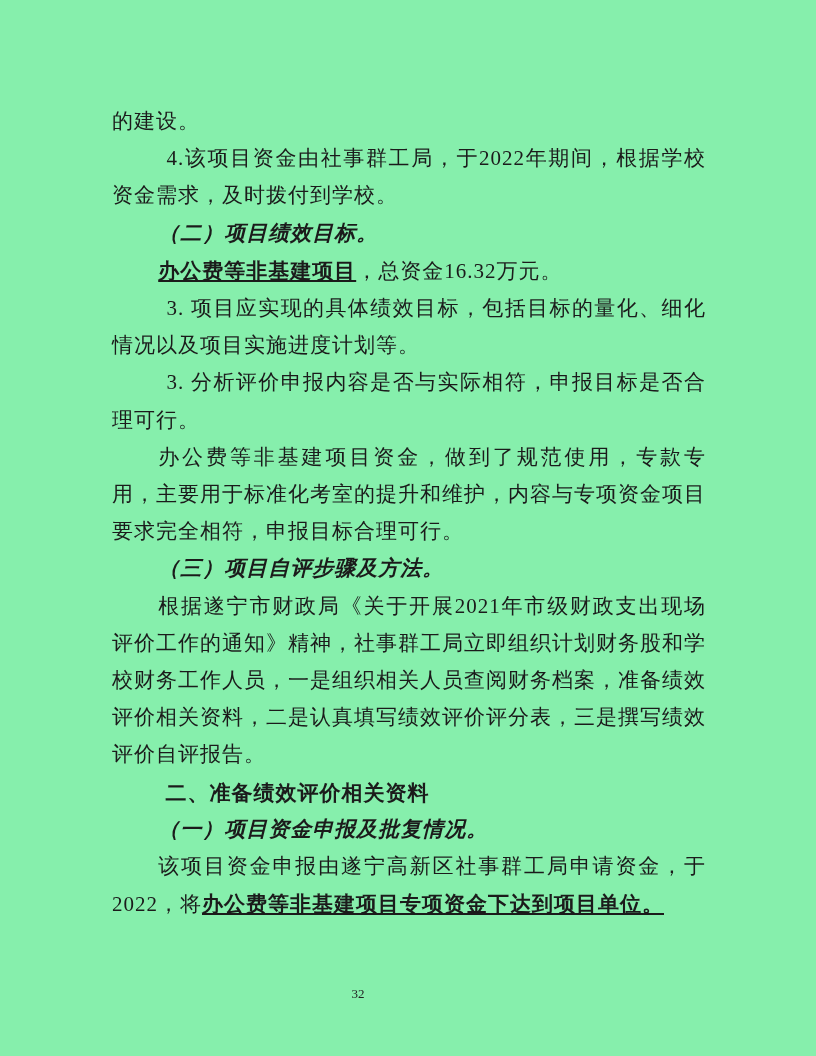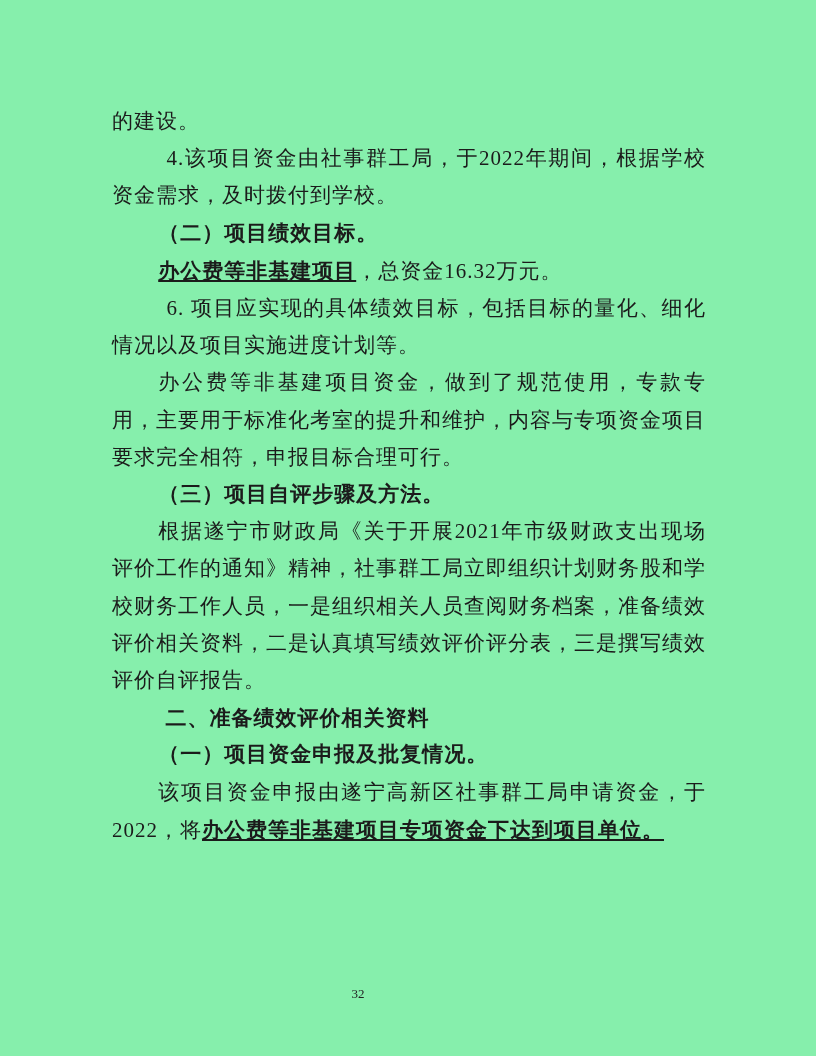--- a/index.html
+++ b/index.html
@@ -27,21 +27,21 @@
     letter-spacing: 1px;
     text-align: justify;
   }
   .doc-body p {
     margin: 0;
     padding: 0;
   }
   p.cont        { text-indent: 0; }
   p.body        { text-indent: 2.2em; }
   p.num         { text-indent: 2.6em; }
-  p.heading-kai { text-indent: 2.2em; font-weight: bold; }
+  p.heading-kai { text-indent: 2.2em; font-weight: bold; font-style: italic; }
   p.heading-hei {
     text-indent: 2.55em;
     font-family: "Liberation Sans", "DejaVu Sans", sans-serif;
     font-weight: 600;
   }
   span.b   { font-weight: bold; }
   span.hei { font-family: "Liberation Sans", "DejaVu Sans", sans-serif; text-decoration: underline; }
   .footer {
     position: absolute;
     left: 0;
@@ -58,21 +58,22 @@
 </style>
 </head>
 <body>
 
 <div class="page">
   <div class="doc-body">
       <p class="cont"><span>的建设。</span></p>
       <p class="num"><span>4.该项目资金由社事群工局，于2022年期间，根据学校资金需求，及时拨付到学校。</span></p>
       <p class="heading-kai"><span class="b">（二）项目绩效目标。</span></p>
       <p class="body"><span class="b hei">办公费等非基建项目</span><span>，总资金16.32万元。</span></p>
-      <p class="num"><span>6. 项目应实现的具体绩效目标，包括目标的量化、细化情况以及项目实施进度计划等。</span></p>
+      <p class="num"><span>3. 项目应实现的具体绩效目标，包括目标的量化、细化情况以及项目实施进度计划等。</span></p>
+      <p class="num"><span>3. 分析评价申报内容是否与实际相符，申报目标是否合理可行。</span></p>
       <p class="body"><span>办公费等非基建项目资金，做到了规范使用，专款专用，主要用于标准化考室的提升和维护，内容与专项资金项目要求完全相符，申报目标合理可行。</span></p>
       <p class="heading-kai"><span class="b">（三）项目自评步骤及方法。</span></p>
       <p class="body"><span>根据遂宁市财政局《关于开展2021年市级财政支出现场评价工作的通知》精神，社事群工局立即组织计划财务股和学校财务工作人员，一是组织相关人员查阅财务档案，准备绩效评价相关资料，二是认真填写绩效评价评分表，三是撰写绩效评价自评报告。</span></p>
       <p class="heading-hei"><span class="b">二、准备绩效评价相关资料</span></p>
       <p class="heading-kai"><span class="b">（一）项目资金申报及批复情况。</span></p>
       <p class="body"><span>该项目资金申报由遂宁高新区社事群工局申请资金，于2022，将</span><span class="b hei">办公费等非基建项目专项资金下达到项目单位。</span></p>
     </div>
   <div class="footer">
     <span class="pagenum">32</span>
   </div>

